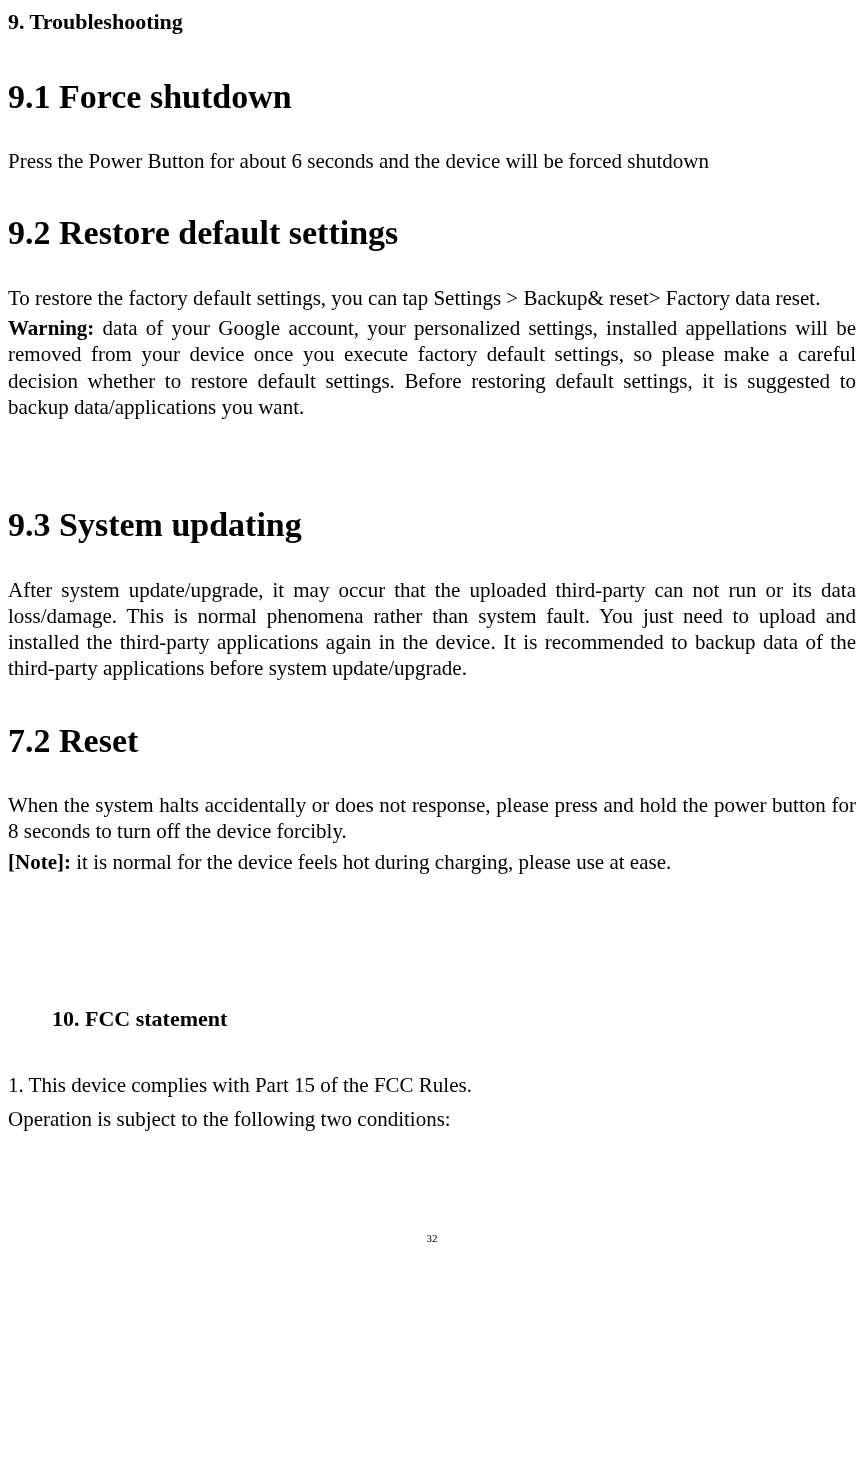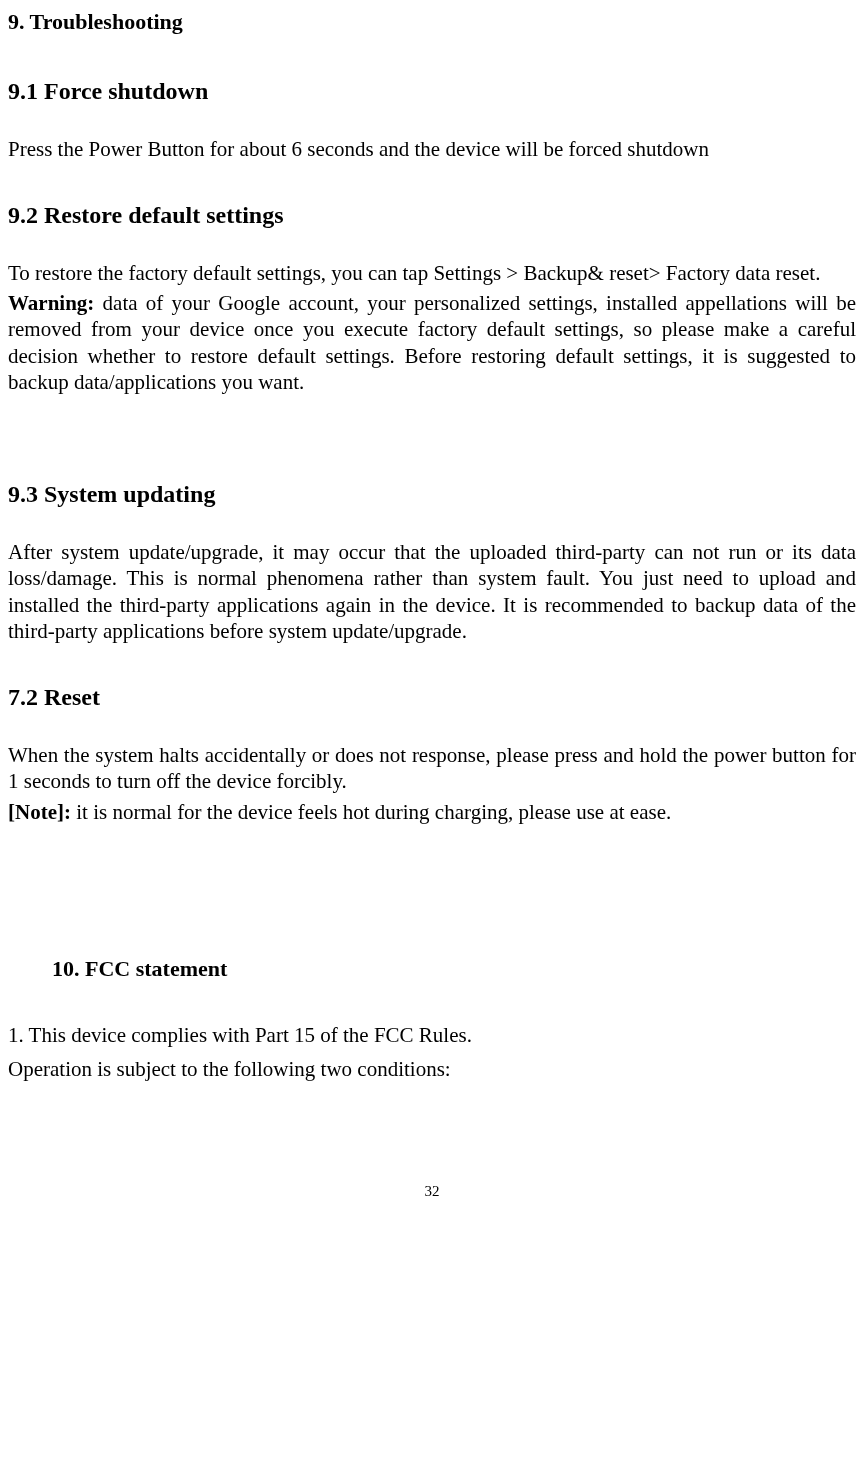--- a/index.html
+++ b/index.html
@@ -10,36 +10,36 @@
       background: #fff;
       font-size: 21px;
       line-height: 1.25;
     }
     h1 {
       font-size: 22px;
       font-weight: bold;
       margin: 8px 0 40px 0;
     }
     h2 {
-      font-size: 24px;
+      font-size: 34px;
       font-weight: bold;
       margin: 38px 0 30px 0;
     }
     p {
       margin: 0 0 4px 0;
     }
     .justify {
       text-align: justify;
     }
     .warn-label, .note-label {
       font-weight: bold;
     }
     .page-number {
       text-align: center;
-      font-size: 15px;
+      font-size: 11px;
       margin-top: 100px;
     }
     .spaced-line {
       margin-top: 7px;
     }
     .big-gap {
       margin-top: 130px;
       margin-left: 44px;
     }
   </style>
@@ -54,21 +54,21 @@
 <h2>9.2 Restore default settings</h2>
 <p class="justify">To restore the factory default settings, you can tap Settings &gt; Backup&amp; reset&gt; Factory data reset.</p>
 <p class="justify">
   <span class="warn-label">Warning:</span><span> data of your Google account, your personalized settings, installed appellations will be removed from your device once you execute factory default settings, so please make a careful decision whether to restore default settings. Before restoring default settings, it is suggested to backup data/applications you want.</span>
 </p>
 
 <h2 style="margin-top:84px">9.3 System updating</h2>
 <p class="justify">After system update/upgrade, it may occur that the uploaded third-party can not run or its data loss/damage. This is normal phenomena rather than system fault. You just need to upload and installed the third-party applications again in the device. It is recommended to backup data of the third-party applications before system update/upgrade.</p>
 
 <h2>7.2 Reset</h2>
-<p class="justify">When the system halts accidentally or does not response, please press and hold the power button for 1 seconds to turn off the device forcibly.</p>
+<p class="justify">When the system halts accidentally or does not response, please press and hold the power button for 8 seconds to turn off the device forcibly.</p>
 <p class="justify">
   <span class="note-label">[Note]:</span><span> it is normal for the device feels hot during charging, please use at ease.</span>
 </p>
 
 <h1 class="big-gap">10. FCC statement</h1>
 
 <p>1. This device complies with Part 15 of the FCC Rules.</p>
 <p class="spaced-line">Operation is subject to the following two conditions:</p>
 
 <div class="page-number">32</div>

